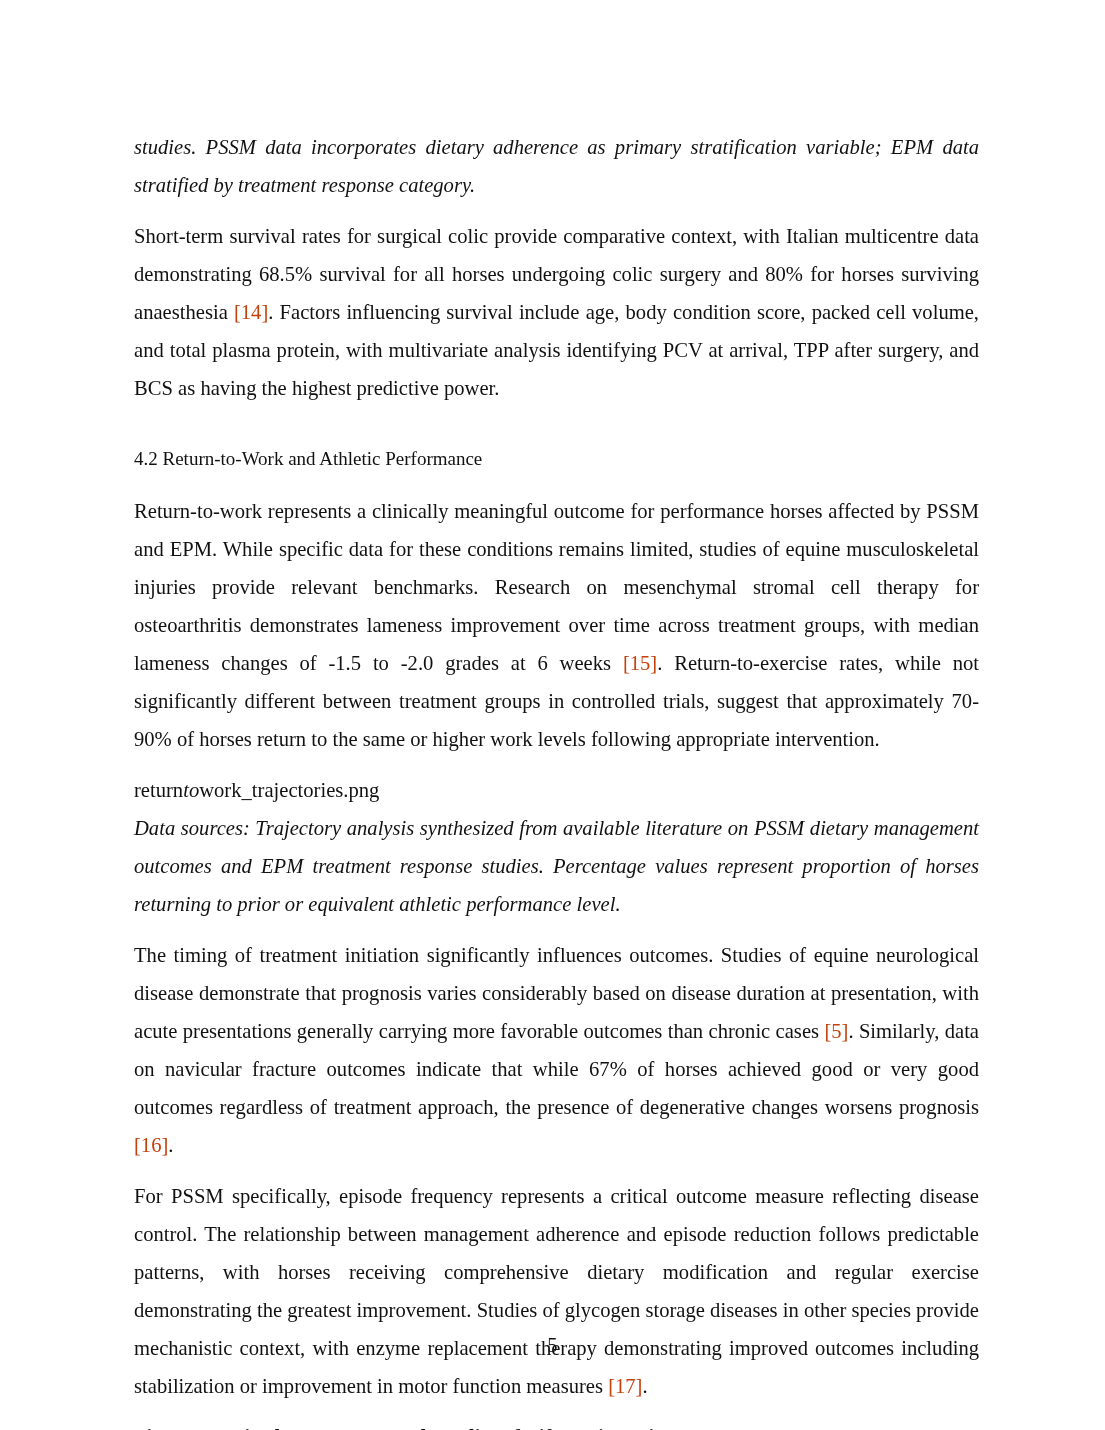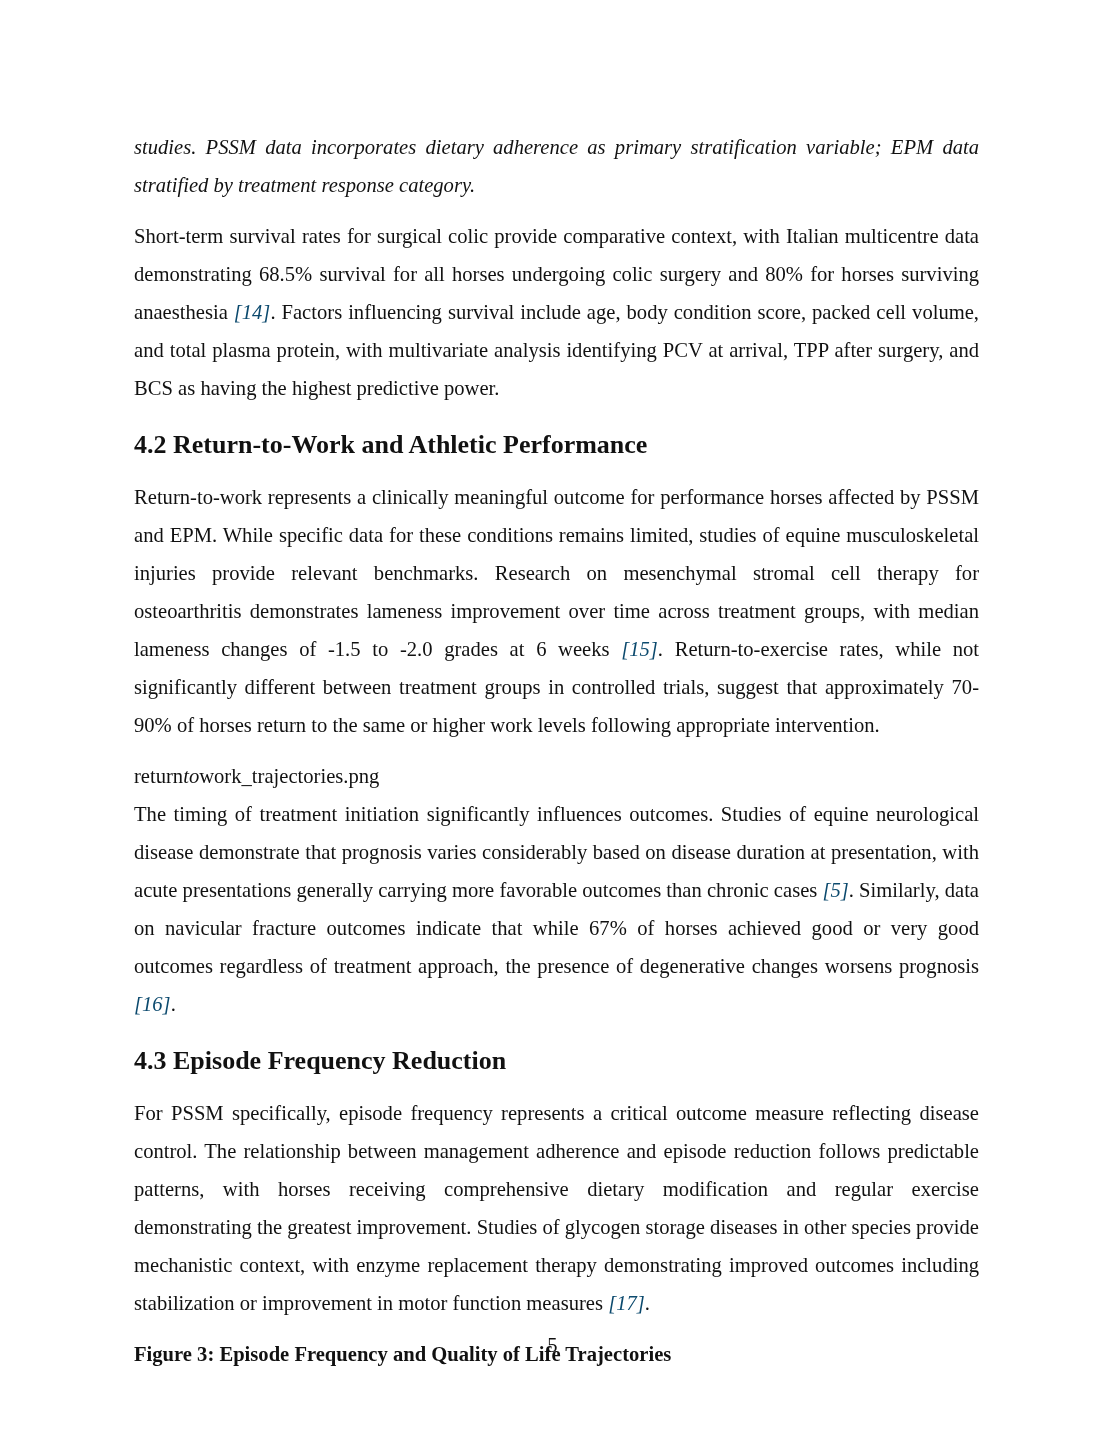--- a/index.html
+++ b/index.html
@@ -6,47 +6,47 @@
     body { width: 1105px; height: 1430px; position: relative; overflow: hidden; }
     .page {
       position: absolute; left: 134px; top: 128px; width: 845px;
       font-family: "Liberation Serif", "DejaVu Serif", serif;
       font-size: 20.6px; line-height: 38px; color: #111;
     }
     p { margin: 0; text-align: justify; hyphens: manual; }
     .it { font-style: italic; }
     .cap { margin-bottom: 13px; }
     .body { margin-bottom: 13px; }
-    .sec { font-weight: bold; margin: 19px 0 14px 0; font-size: 26px; }
+    .sec { font-weight: normal; margin: 33px 0 14px 0; font-size: 19px; }
     .fig { font-weight: bold; margin: 0 0 12px 0; }
     .fname { }
-    .cite { color: #0c4a6e; font-style: italic; }
+    .cite { color: #c2410c; }
     .pagenum {
       position: absolute; top: 1334px; left: 0; width: 1105px; text-align: center;
       font-family: "Liberation Serif", "DejaVu Serif", serif; font-size: 20.6px; color: #111;
     }
   </style>
 </head>
 <body>
 
 <div class="page">
   <p class="it cap">studies. PSSM data incorporates dietary adherence as primary stratification variable; EPM data stratified by treatment response category.</p>
 
   <p class="body"><span>Short-term survival rates for surgical colic provide comparative context, with Italian multicentre data demonstrating 68.5% survival for all horses undergoing colic surgery and 80% for horses surviving anaesthesia </span><a class="cite">[14]</a><span>. Factors influencing survival include age, body condition score, packed cell volume, and total plasma protein, with multivariate analysis identifying PCV at arrival, TPP after surgery, and BCS as having the highest predictive power.</span></p>
 
   <div class="sec">4.2 Return-to-Work and Athletic Performance</div>
 
   <p class="body"><span>Return-to-work represents a clinically meaningful outcome for performance horses affected by PSSM and EPM. While specific data for these conditions remains limited, studies of equine musculoskeletal injuries provide relevant benchmarks. Research on mesenchymal stromal cell therapy for osteoarthritis demonstrates lameness improvement over time across treatment groups, with median lameness changes of -1.5 to -2.0 grades at 6 weeks </span><a class="cite">[15]</a><span>. Return-to-exercise rates, while not significantly different between treatment groups in controlled trials, suggest that approximately 70-90% of horses return to the same or higher work levels following appropriate intervention.</span></p>
 
 
   <div class="fname"><span>return</span><span class="it">to</span><span>work_trajectories.png</span></div>
 
+  <p class="it cap">Data sources: Trajectory analysis synthesized from available literature on PSSM dietary management outcomes and EPM treatment response studies. Percentage values represent proportion of horses returning to prior or equivalent athletic performance level.</p>
 
   <p class="body"><span>The timing of treatment initiation significantly influences outcomes. Studies of equine neurological disease demonstrate that prognosis varies considerably based on disease duration at presentation, with acute presentations generally carrying more favorable outcomes than chronic cases </span><a class="cite">[5]</a><span>. Similarly, data on navicular fracture outcomes indicate that while 67% of horses achieved good or very good outcomes regardless of treatment approach, the presence of degenerative changes worsens prognosis </span><a class="cite">[16]</a><span>.</span></p>
 
-  <div class="sec">4.3 Episode Frequency Reduction</div>
 
   <p class="body"><span>For PSSM specifically, episode frequency represents a critical outcome measure reflecting disease control. The relationship between management adherence and episode reduction follows predictable patterns, with horses receiving comprehensive dietary modification and regular exercise demonstrating the greatest improvement. Studies of glycogen storage diseases in other species provide mechanistic context, with enzyme replacement therapy demonstrating improved outcomes including stabilization or improvement in motor function measures </span><a class="cite">[17]</a><span>.</span></p>
 
   <div class="fig">Figure 3: Episode Frequency and Quality of Life Trajectories</div>
 </div>
 
 <div class="pagenum">5</div>
 
 </body></html>

